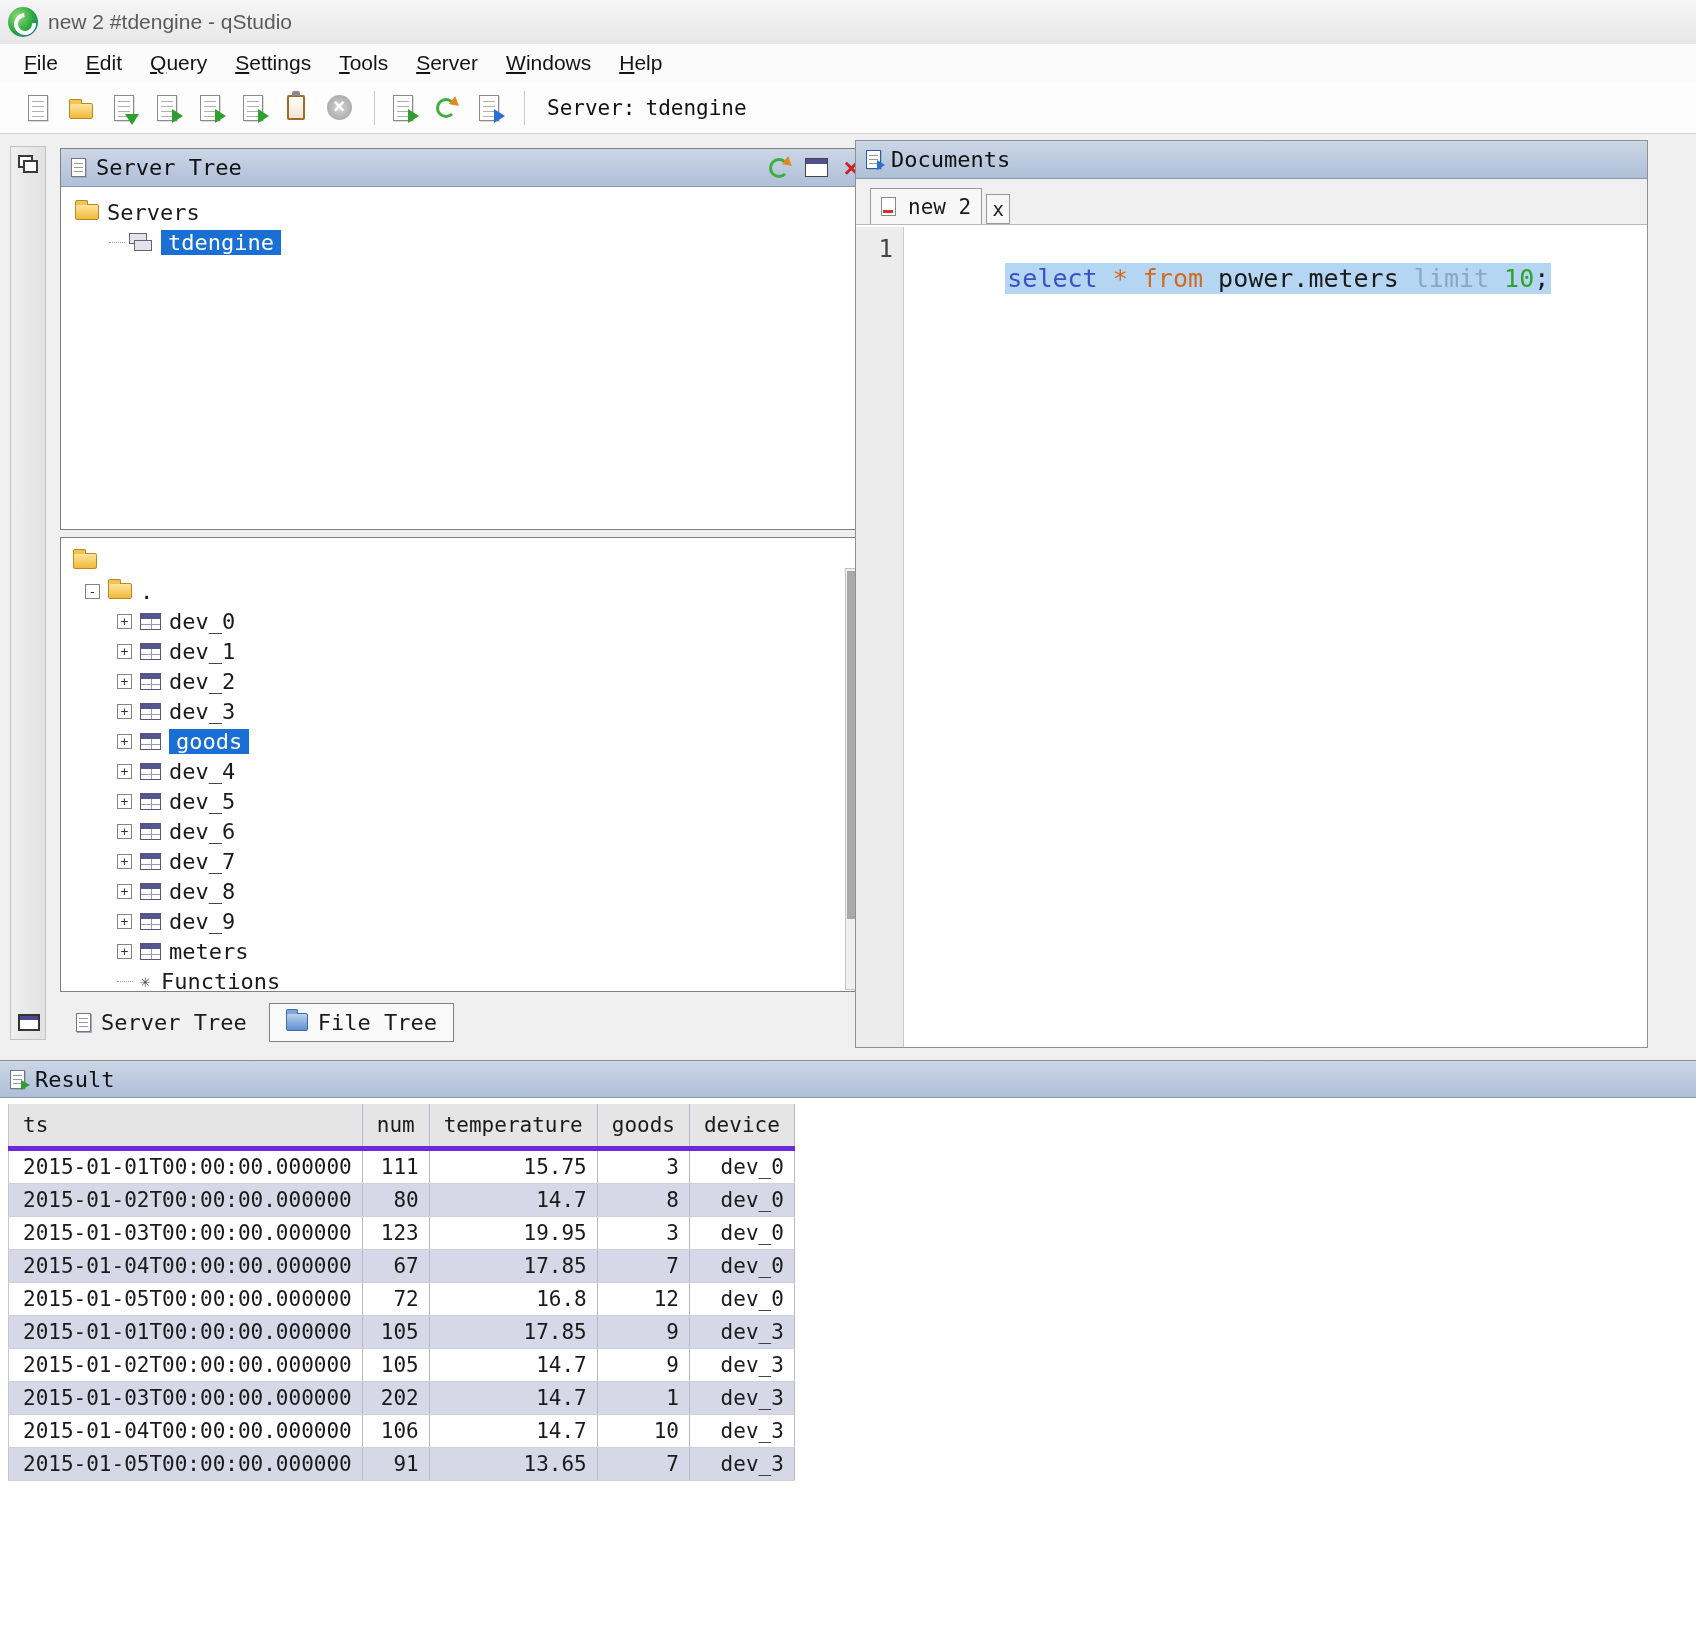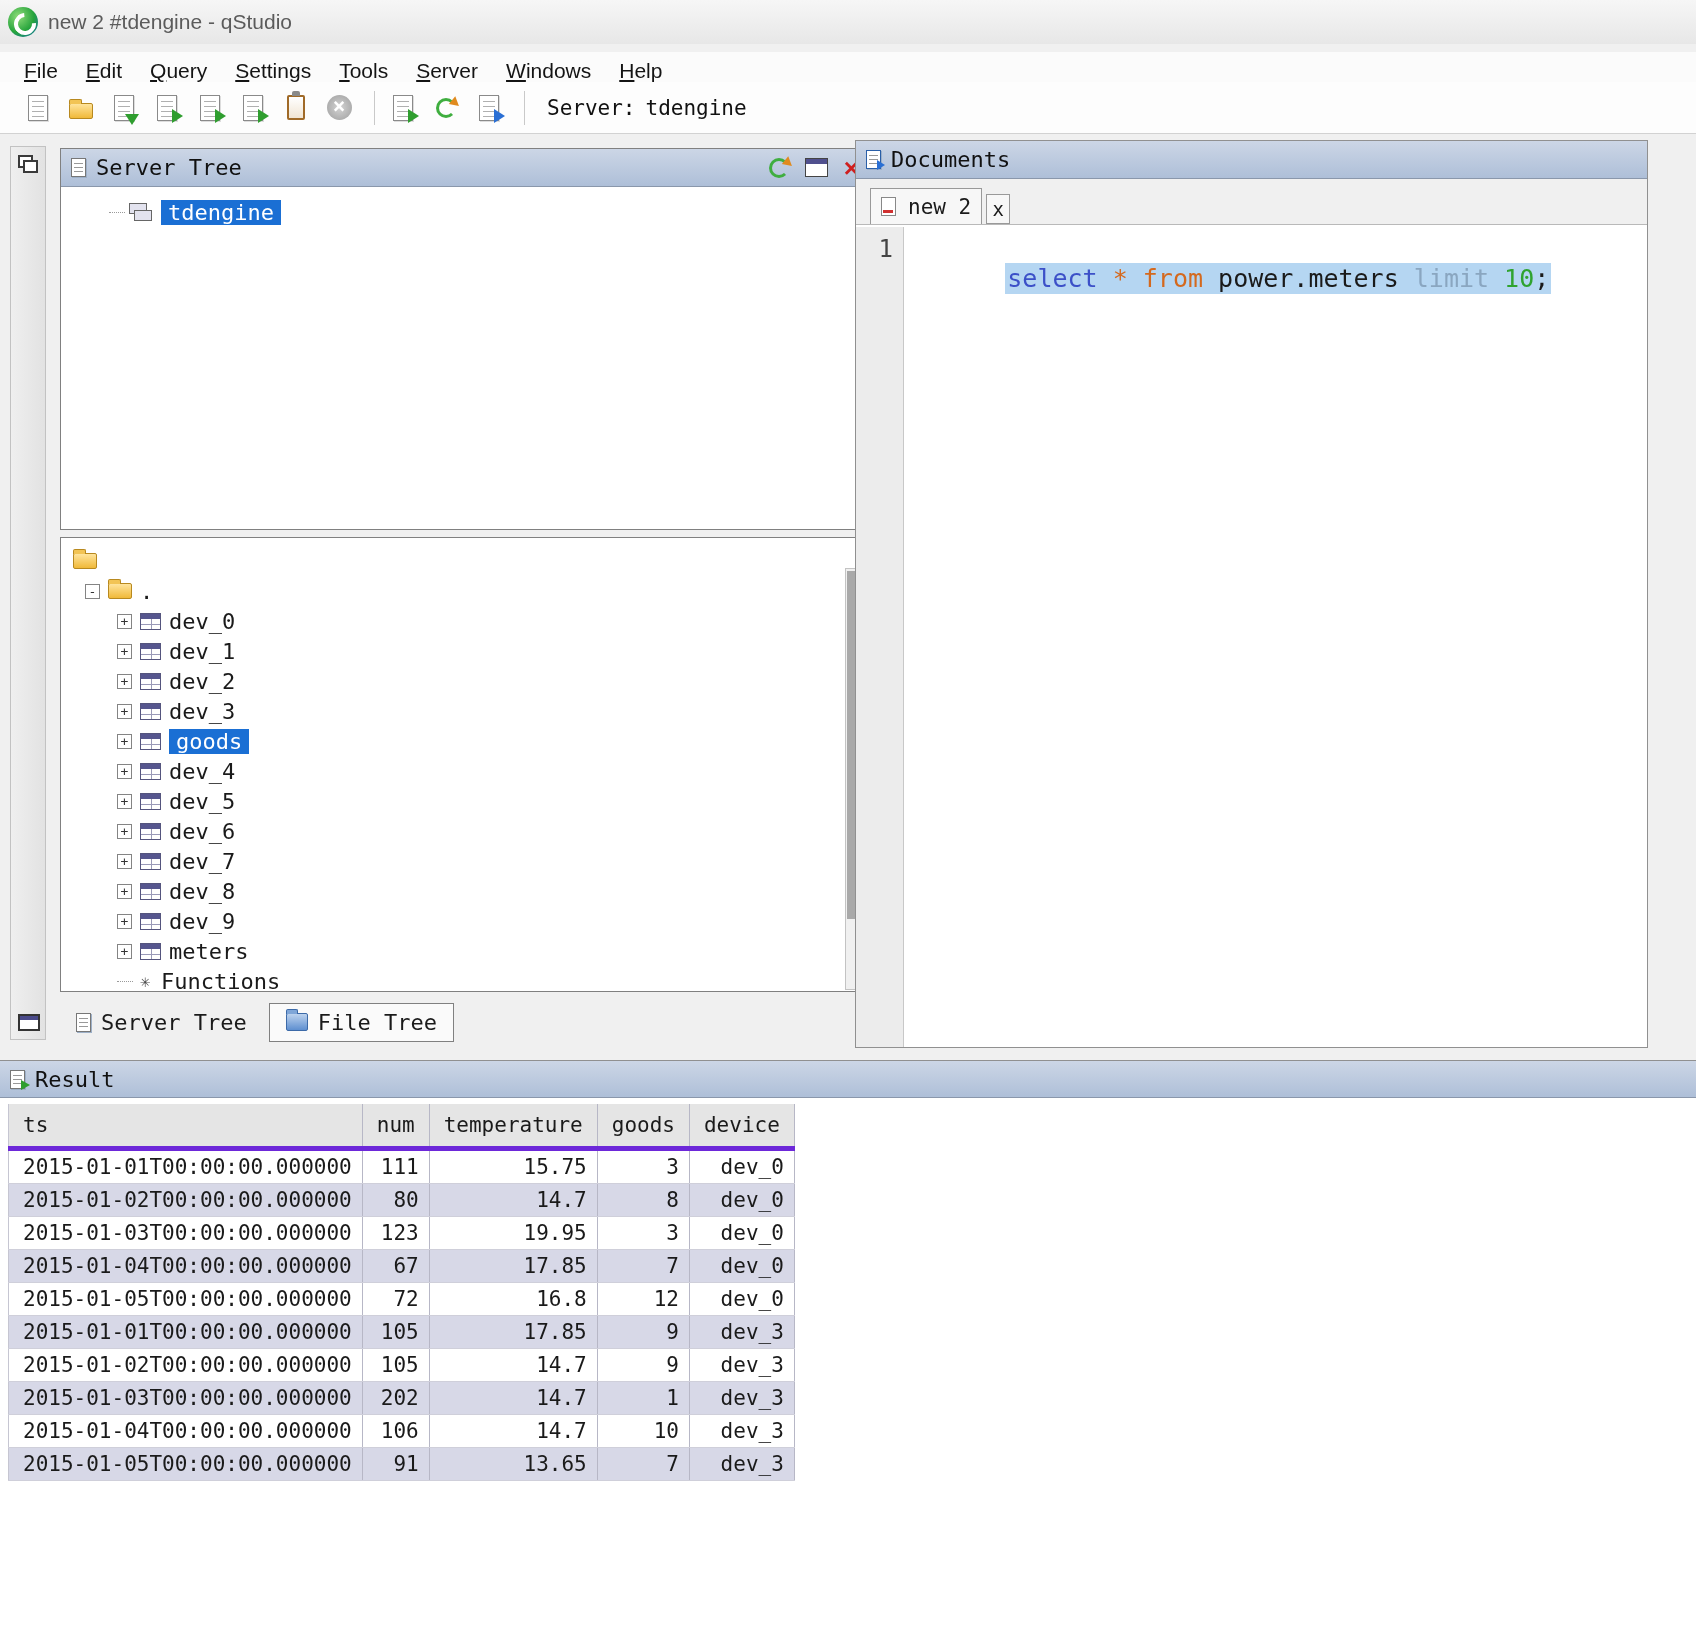--- a/index.html
+++ b/index.html
@@ -9,21 +9,21 @@
   
   .titlebar { position:absolute; left:0; top:0; width:1696px; height:44px;
     background:linear-gradient(#f6f6f6,#e7e7e7); display:flex; align-items:center; padding-left:8px; }
   .logo { width:30px; height:30px; border-radius:50%;
     background:radial-gradient(circle at 34% 32%, #8fdc7a, #27a43c 55%, #0d6fae 95%); position:relative; }
   .logo::after { content:""; position:absolute; left:6px; top:6px; width:14px; height:14px;
     border:4px solid #fff; border-radius:50%; border-top-color:transparent; transform:rotate(40deg); }
   .win-title { margin-left:10px; font-family:"Liberation Sans","DejaVu Sans",sans-serif; font-size:21px; color:#5b5b5b; }
 
   
-  .menubar { position:absolute; left:0; top:52px; width:1696px; height:38px; background:#fbfbfb;
+  .menubar { position:absolute; left:0; top:44px; width:1696px; height:38px; background:#fbfbfb;
     display:flex; align-items:center; padding-left:10px;
     font-family:"Liberation Sans","DejaVu Sans",sans-serif; font-size:21px; }
   .menu-item { padding:4px 14px; color:#141414; cursor:default; }
   .menu-item u { text-decoration:underline; }
 
   
   .toolbar { position:absolute; left:0; top:82px; width:1696px; height:52px; background:#fdfdfd;
     border-bottom:1px solid #d2d2d2; display:flex; align-items:center; padding-left:20px; }
   .icon-btn { width:36px; height:38px; display:flex; align-items:center; justify-content:center; position:relative; margin-right:7px; }
   .tb-sep { width:1px; height:34px; background:#c9c9c9; margin:0 10px; }
@@ -228,20 +228,24 @@
   <div class="panel-header">
     <span class="hdr-pg"></span>
     <span class="panel-title">Server Tree</span>
     <span class="hdr-right">
       <span class="refresh-ic"></span>
       <span class="maxi"></span>
       <span class="close-x">×</span>
     </span>
   </div>
   <div class="tree-body">
+    <div class="tree-row">
+      <span class="folder-ic" style="margin-top:0;"></span>
+      <span class="tree-label">Servers</span>
+    </div>
     <div class="tree-row" style="padding-left:34px;">
       <span class="dotline"></span>
       <span class="srv-ic"></span>
       <span class="tree-label sel-label">tdengine</span>
     </div>
   </div>
 </div>
 
 <div class="pnl-files">
   <div class="ft-inner">

